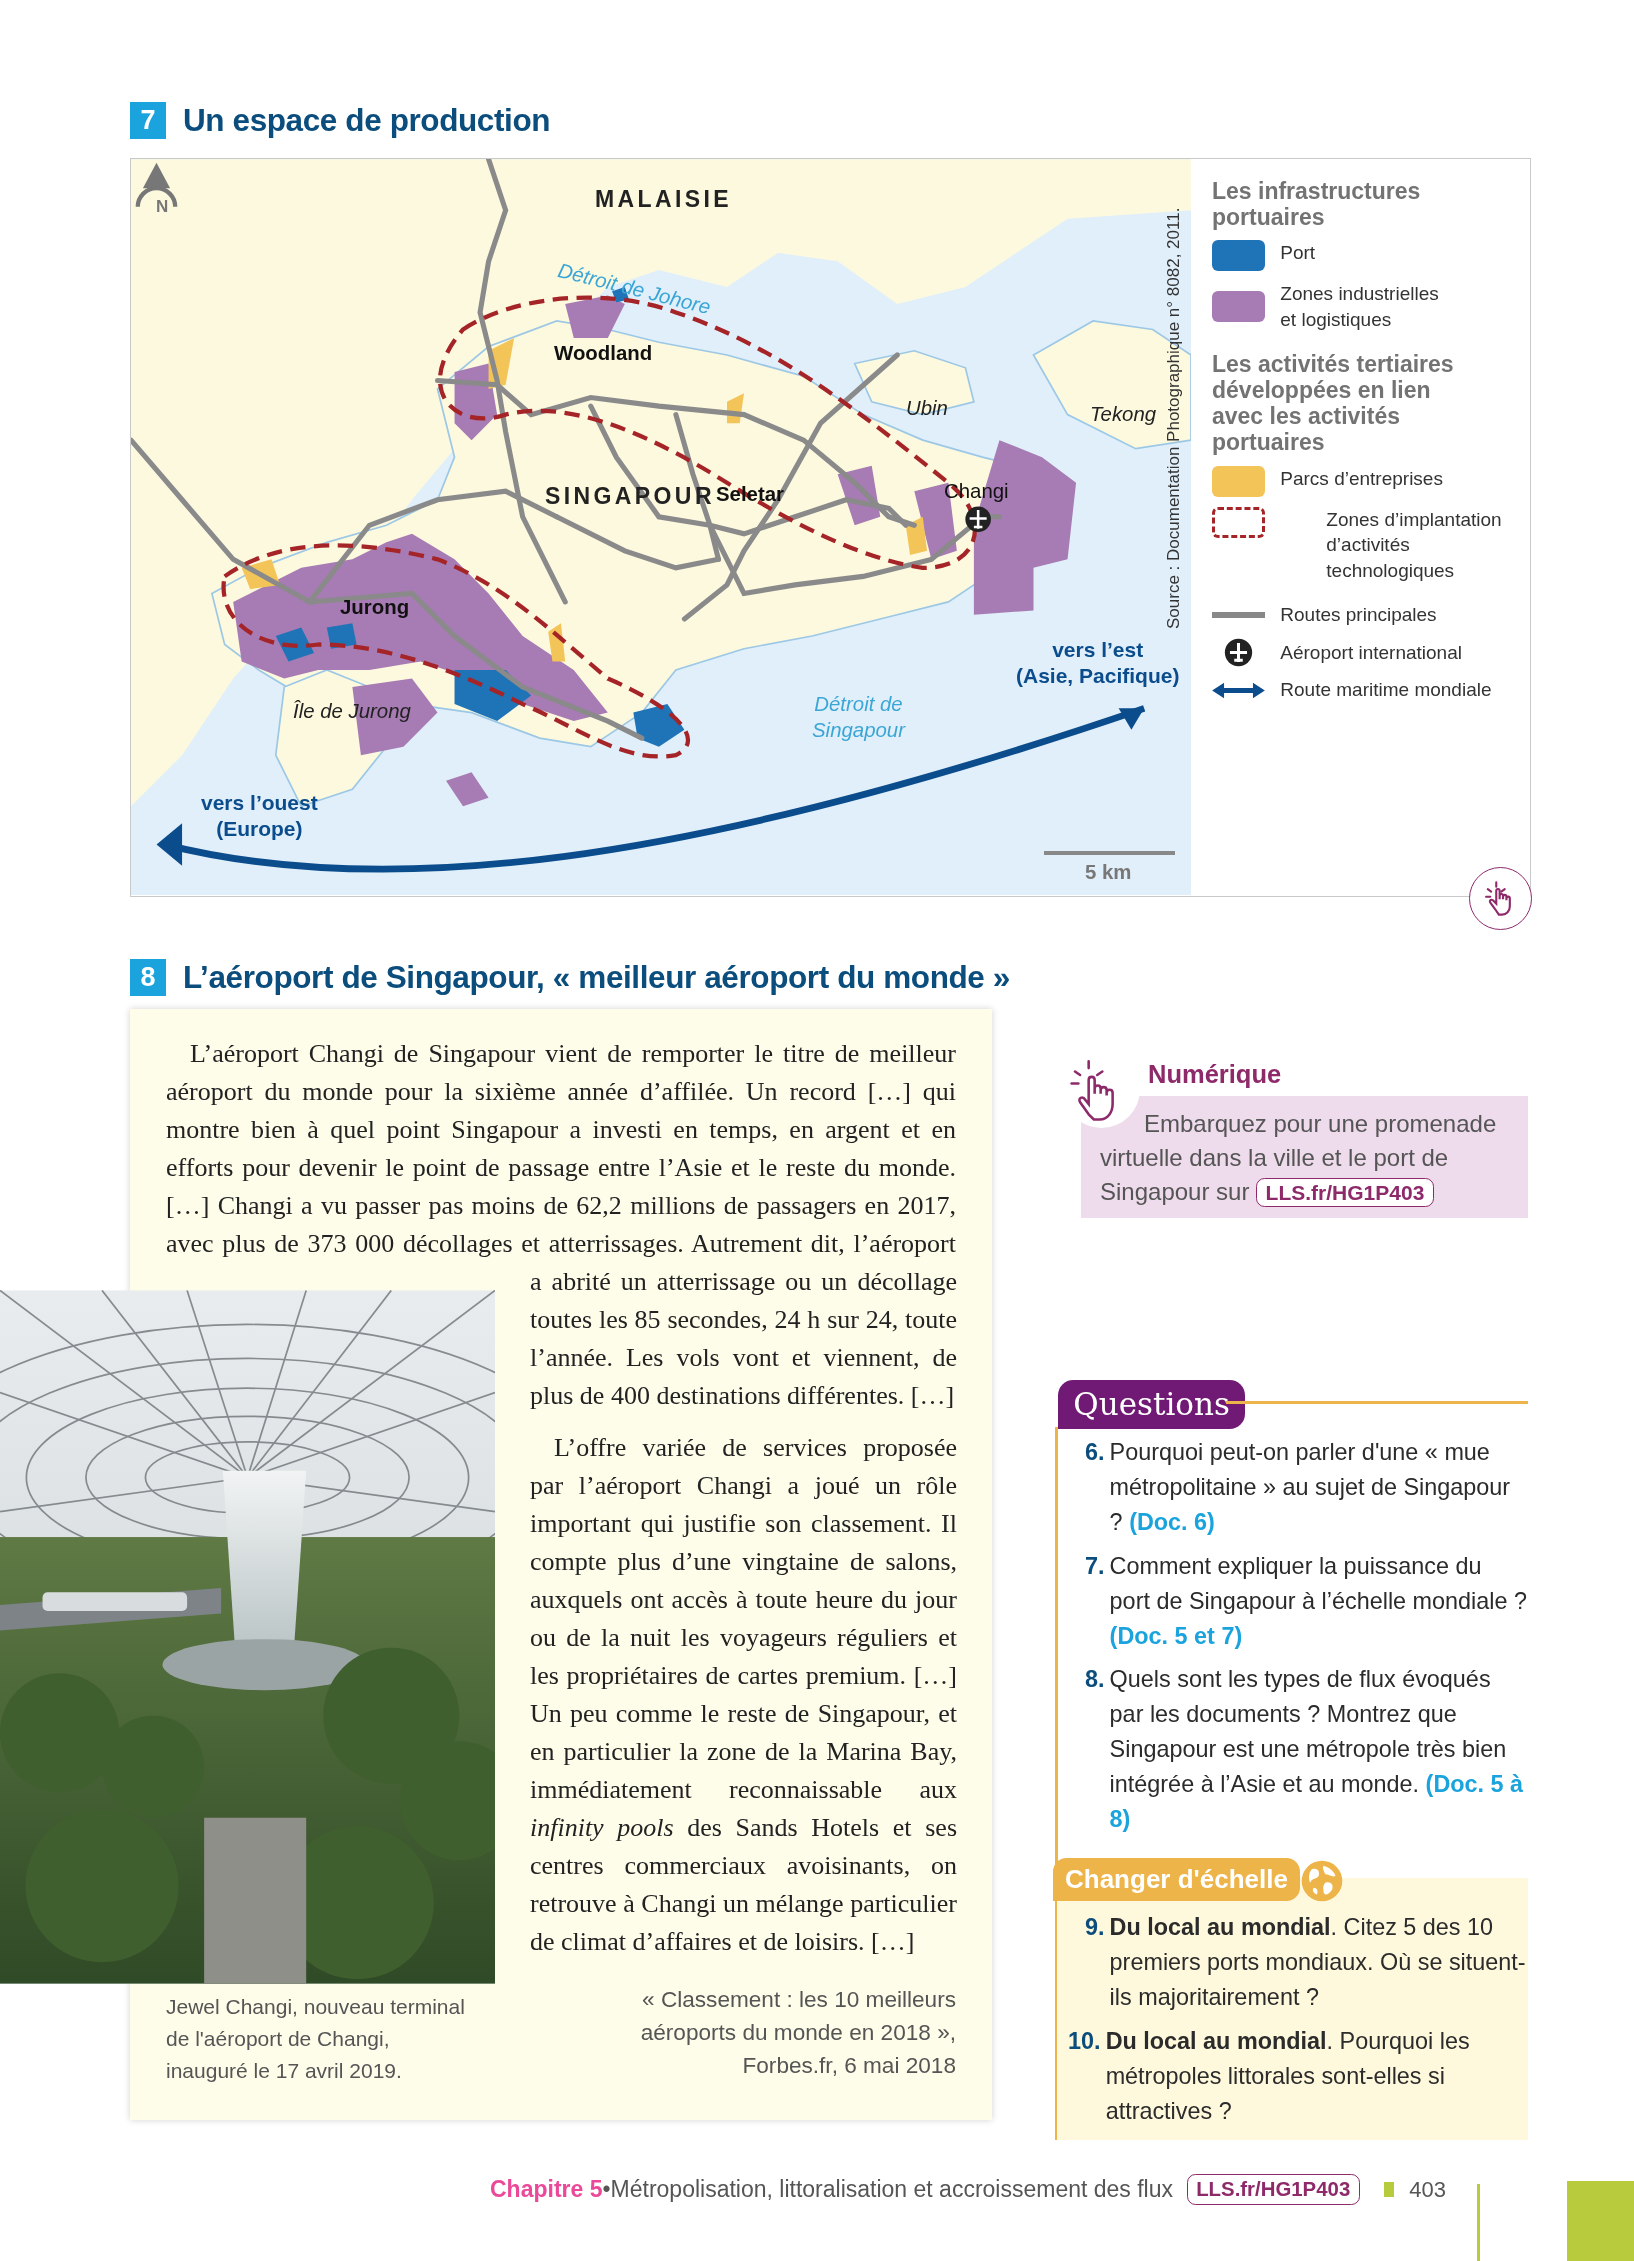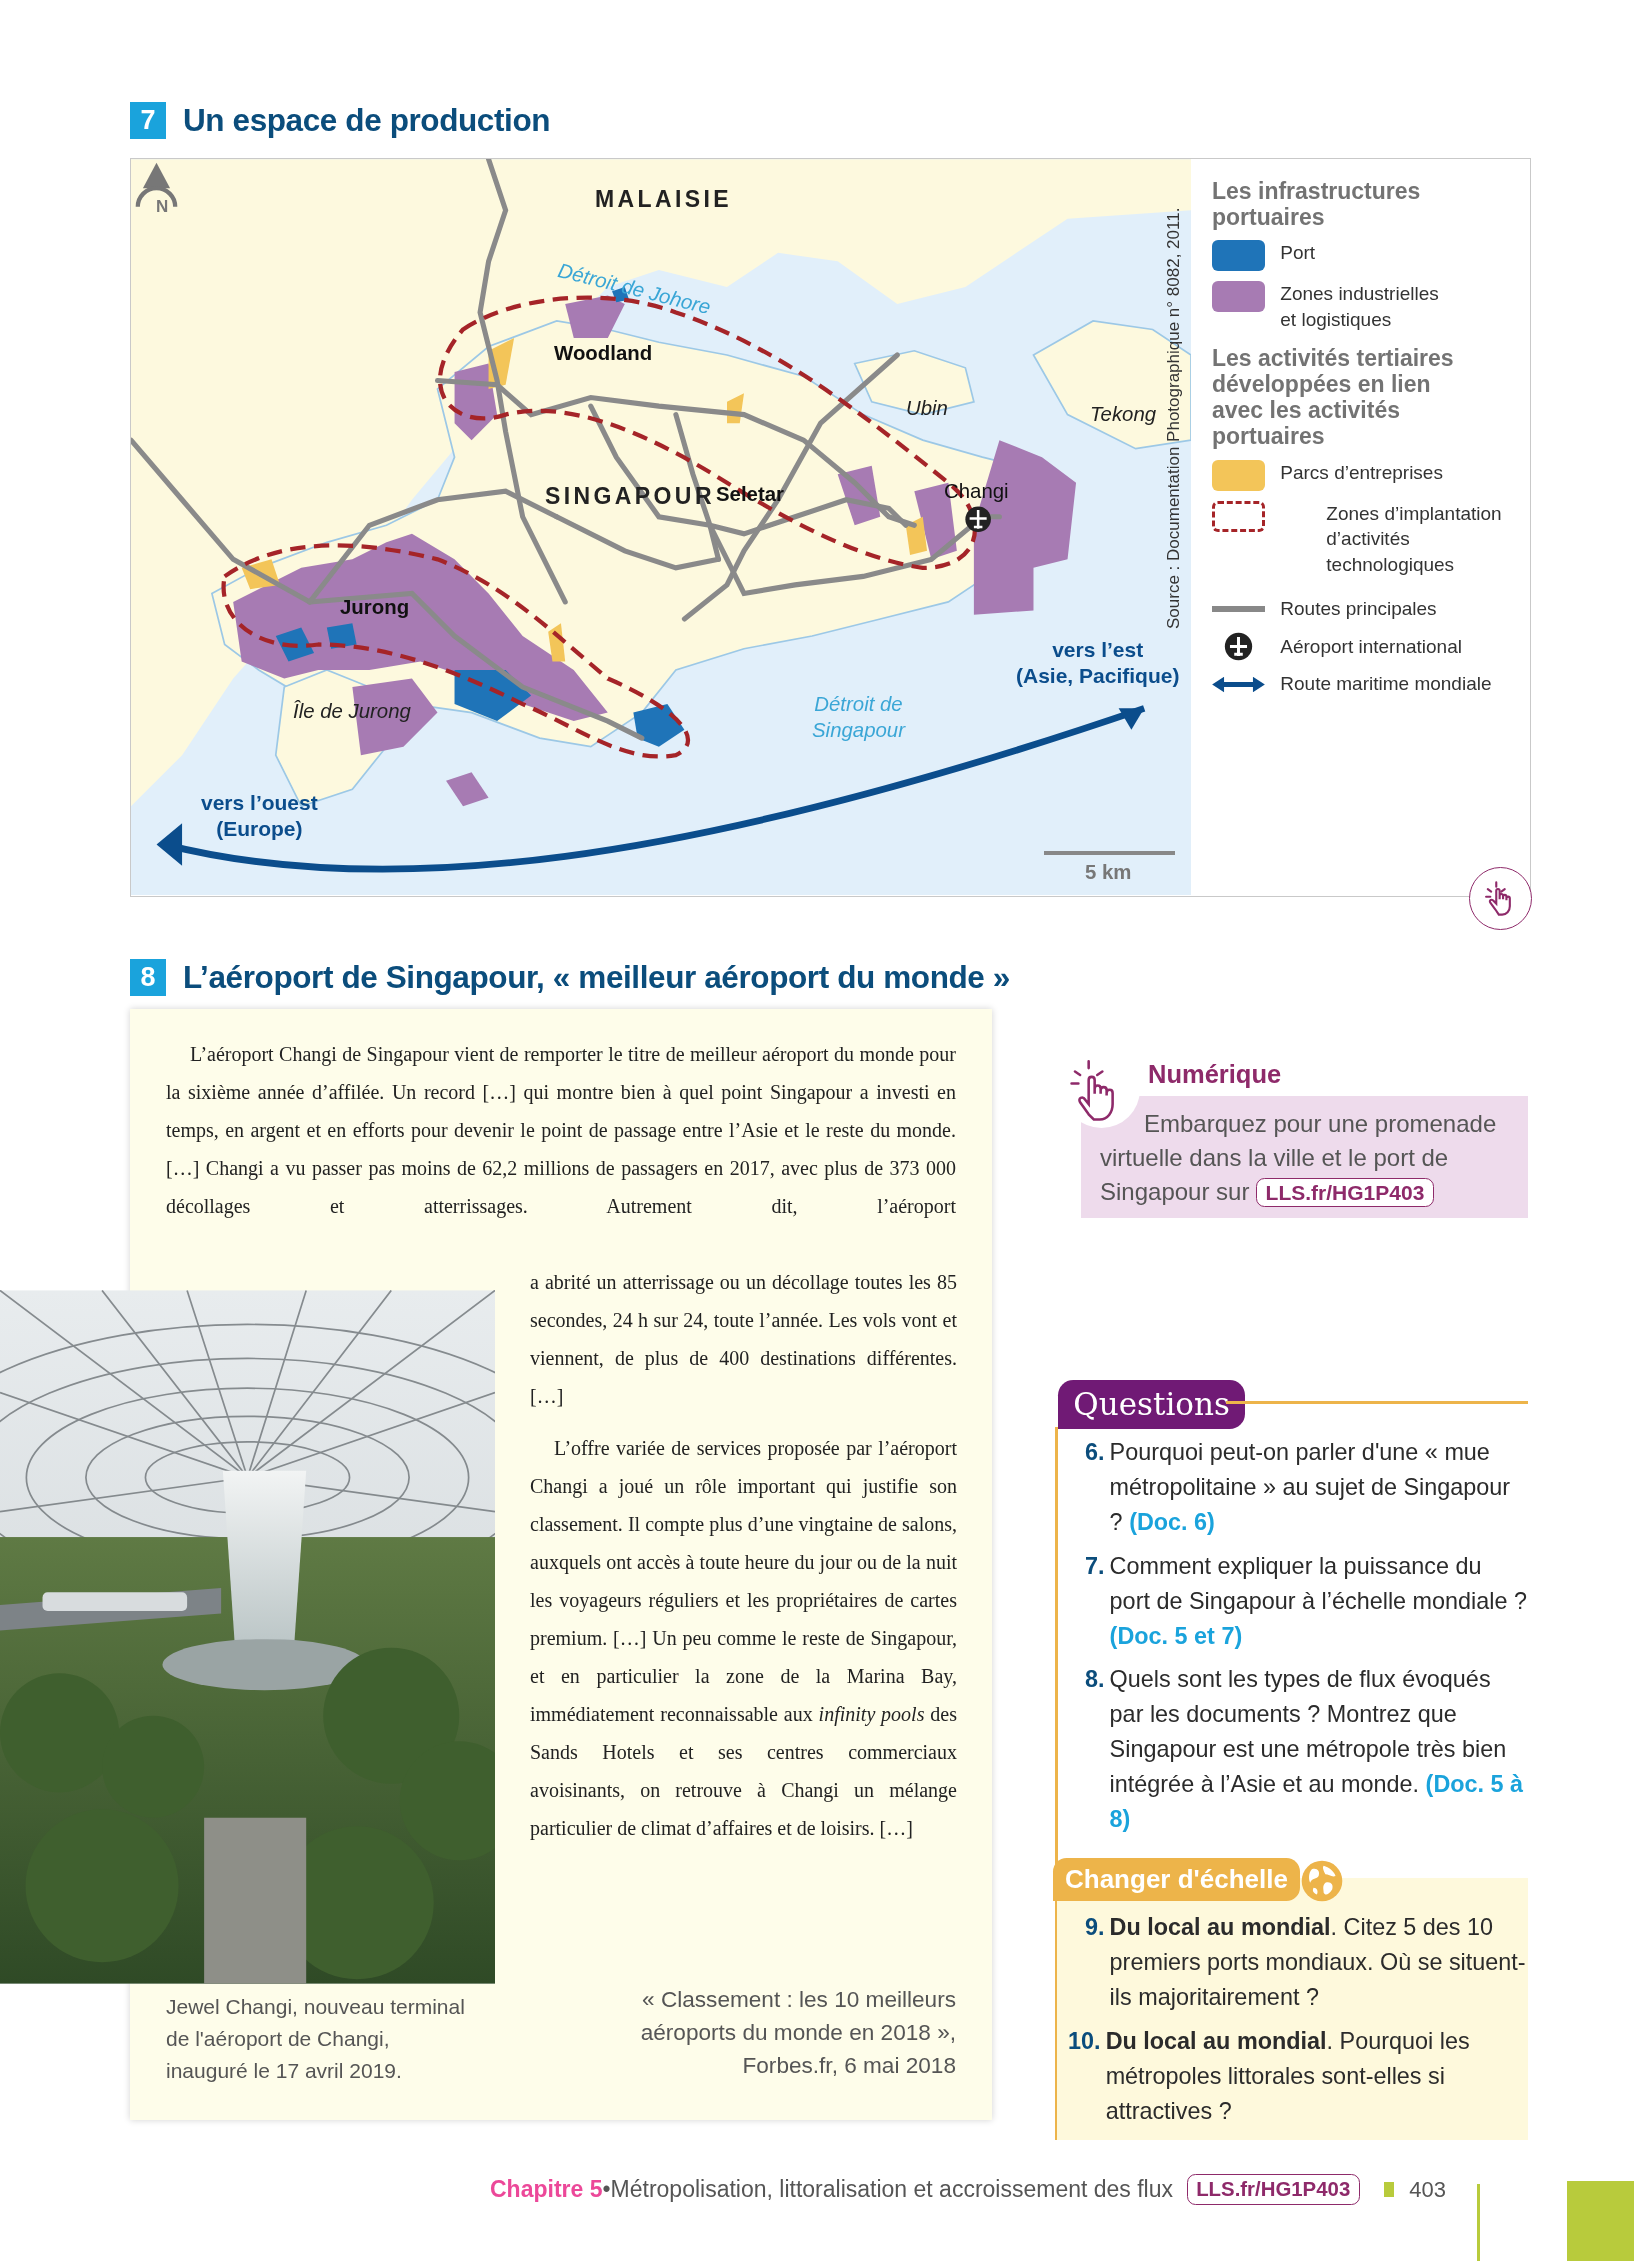--- a/index.html
+++ b/index.html
@@ -31,21 +31,21 @@
   .legend-row { display: flex; align-items: flex-start; margin-bottom: 10.2px; }
   .swatch { width: 53px; height: 31px; border-radius: 6px; margin-right: 15.3px; flex: none; }
   .legend-text { font-size: 19px; color: #333; line-height: 25.5px; }
   .legend-row.tight { margin-bottom: 12px; }
   .sw-line { width: 53px; height: 6px; background: #888; margin: 10.2px 15.3px 0 0; flex: none; }
   .sw-icon { width: 53px; height: 25.5px; margin-right: 15.3px; flex: none; display: flex; justify-content: center; align-items: center; }
   .click-badge { position: absolute; left: 1469px; top: 867px; width: 63px; height: 63px; border-radius: 50%; border: 1.7px solid #8e2a6a; background: #fff; display: flex; align-items: center; justify-content: center; }
 
   
   .article-box { position: absolute; left: 130px; top: 1009px; width: 862px; height: 1111px; background: #fefdea; box-shadow: 0 0 6.8px rgba(0,0,0,0.18); }
-  .article-text { position: absolute; font-family: "Liberation Serif", "DejaVu Serif", serif; font-size: 20px; line-height: 38px; color: #222; text-align: justify; }
+  .article-text { position: absolute; font-family: "Liberation Serif", "DejaVu Serif", serif; font-size: 26px; line-height: 38px; color: #222; text-align: justify; }
   .article-text p { margin-bottom: 13.6px; }
   .article-text .indent { text-indent: 24px; }
   .photo { position: absolute; left: 0; top: 1290px; width: 495px; height: 694px; overflow: hidden; }
   .caption { position: absolute; left: 166px; top: 1991px; font-size: 21px; line-height: 32px; color: #555; }
   .citation { position: absolute; left: 553px; top: 1983px; width: 403px; text-align: right; font-size: 22.6px; line-height: 33px; color: #555; }
 
   
   .num-box { position: absolute; left: 1081px; top: 1096px; width: 447px; height: 122px; background: #eedbec; }
   .num-circle { position: absolute; left: 1063px; top: 1051px; width: 77px; height: 77px; border-radius: 50%; background: #fff; }
   .num-title { position: absolute; left: 1148px; top: 1060px; font-weight: bold; font-size: 25.5px; color: #8e2a6a; }
@@ -177,21 +177,21 @@
         <span>Source : Documentation Photographique n° 8082, 2011.</span>
       </div>
   </div>
 
   <div class="legend">
     <div class="legend-h">Les infrastructures portuaires</div>
     <div class="legend-row">
       <div class="swatch" style="background:#1f74b8;"></div>
       <div class="legend-text">Port</div>
     </div>
-    <div class="legend-row" style="margin-bottom:13px;">
+    <div class="legend-row" style="margin-bottom:19px;align-items:center;">
       <div class="swatch" style="background:#a77bb3;"></div>
       <div class="legend-text"><span>Zones industrielles</span><br><span>et logistiques</span></div>
     </div>
     <div class="legend-h">
       <span>Les activités tertiaires</span><br>
       <span>développées en lien</span><br>
       <span>avec les activités portuaires</span>
     </div>
     <div class="legend-row">
       <div class="swatch" style="background:#f3c559;"></div>

